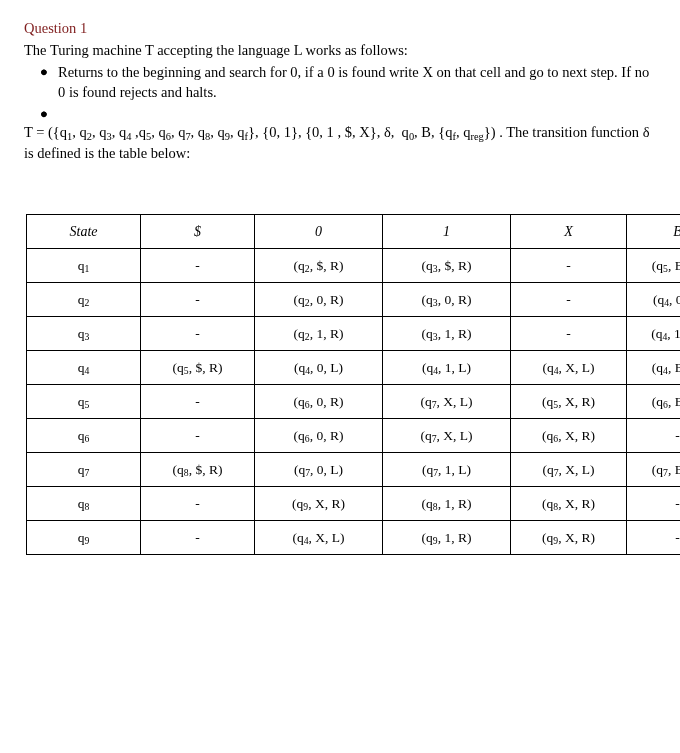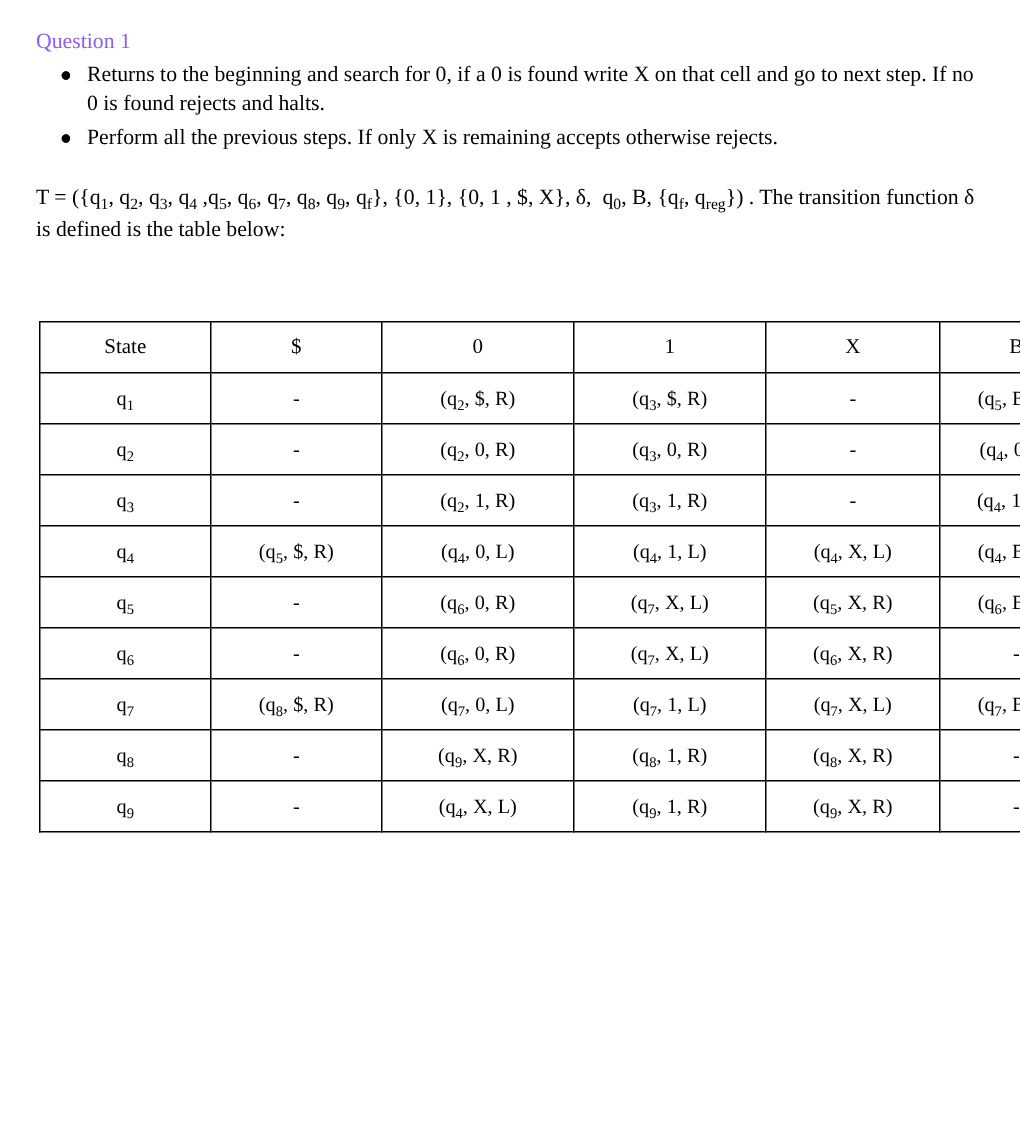--- a/index.html
+++ b/index.html
@@ -18,21 +18,21 @@
     position: relative;
     width: 680px;
     height: 753px;
     padding: 0;
     box-sizing: border-box;
   }
   .content {
     padding: 20px 24px 0 24px;
   }
   .q-title {
-    color: #8b5cf6;
+    color: #7f1d1d;
     font-size: 14.5px;
     font-weight: normal;
     margin: 0 0 4px 0;
     font-family: "Liberation Serif", serif;
   }
   .intro {
     font-size: 14.5px;
     line-height: 1.25;
     margin: 0 0 2px 0;
   }
@@ -83,42 +83,44 @@
     border: 1px solid #000000;
     text-align: center;
     font-size: 13.5px;
     font-weight: normal;
     height: 33px;
     padding: 0;
     font-family: "Liberation Serif", serif;
   }
   table.trans th {
     font-size: 14px;
+    font-style: italic;
   }
   col.c0 { width: 114px; }
   col.c1 { width: 114px; }
   col.c2 { width: 128px; }
   col.c3 { width: 128px; }
   col.c4 { width: 116px; }
   col.c5 { width: 102px; }
 </style>
 </head>
 <body>
 
 <div class="page">
   <div class="content">
 
     <div class="q-title">Question 1</div>
 
+    <p class="intro">The Turing machine T accepting the language L works as follows:</p>
 
     <ul class="steps">
       <li><span class="bullet">●</span></li>
       <li><span class="bullet">●</span><span>Returns to the beginning and search for 0, if a 0 is found write X on that cell and go to next step. If no 0 is found rejects and halts.</span></li>
       <li><span class="bullet">●</span></li>
-      <li><span class="bullet">●</span><span>Perform all the previous steps. If only X is remaining accepts otherwise rejects.</span></li>
+      <li><span class="bullet">●</span></li>
     </ul>
 
 
     <p class="formal">
       T = ({q<sub>1</sub>, q<sub>2</sub>, q<sub>3</sub>, q<sub>4</sub> ,q<sub>5</sub>, q<sub>6</sub>, q<sub>7</sub>, q<sub>8</sub>, q<sub>9</sub>, q<sub>f</sub>}, {0, 1}, {0, 1 , $, X}, δ,&nbsp; q<sub>0</sub>, B, {q<sub>f</sub>, q<sub>reg</sub>}) . The transition function δ is defined is the table below:
     </p>
 
     <table class="trans">
       <colgroup>
         <col class="c0">

